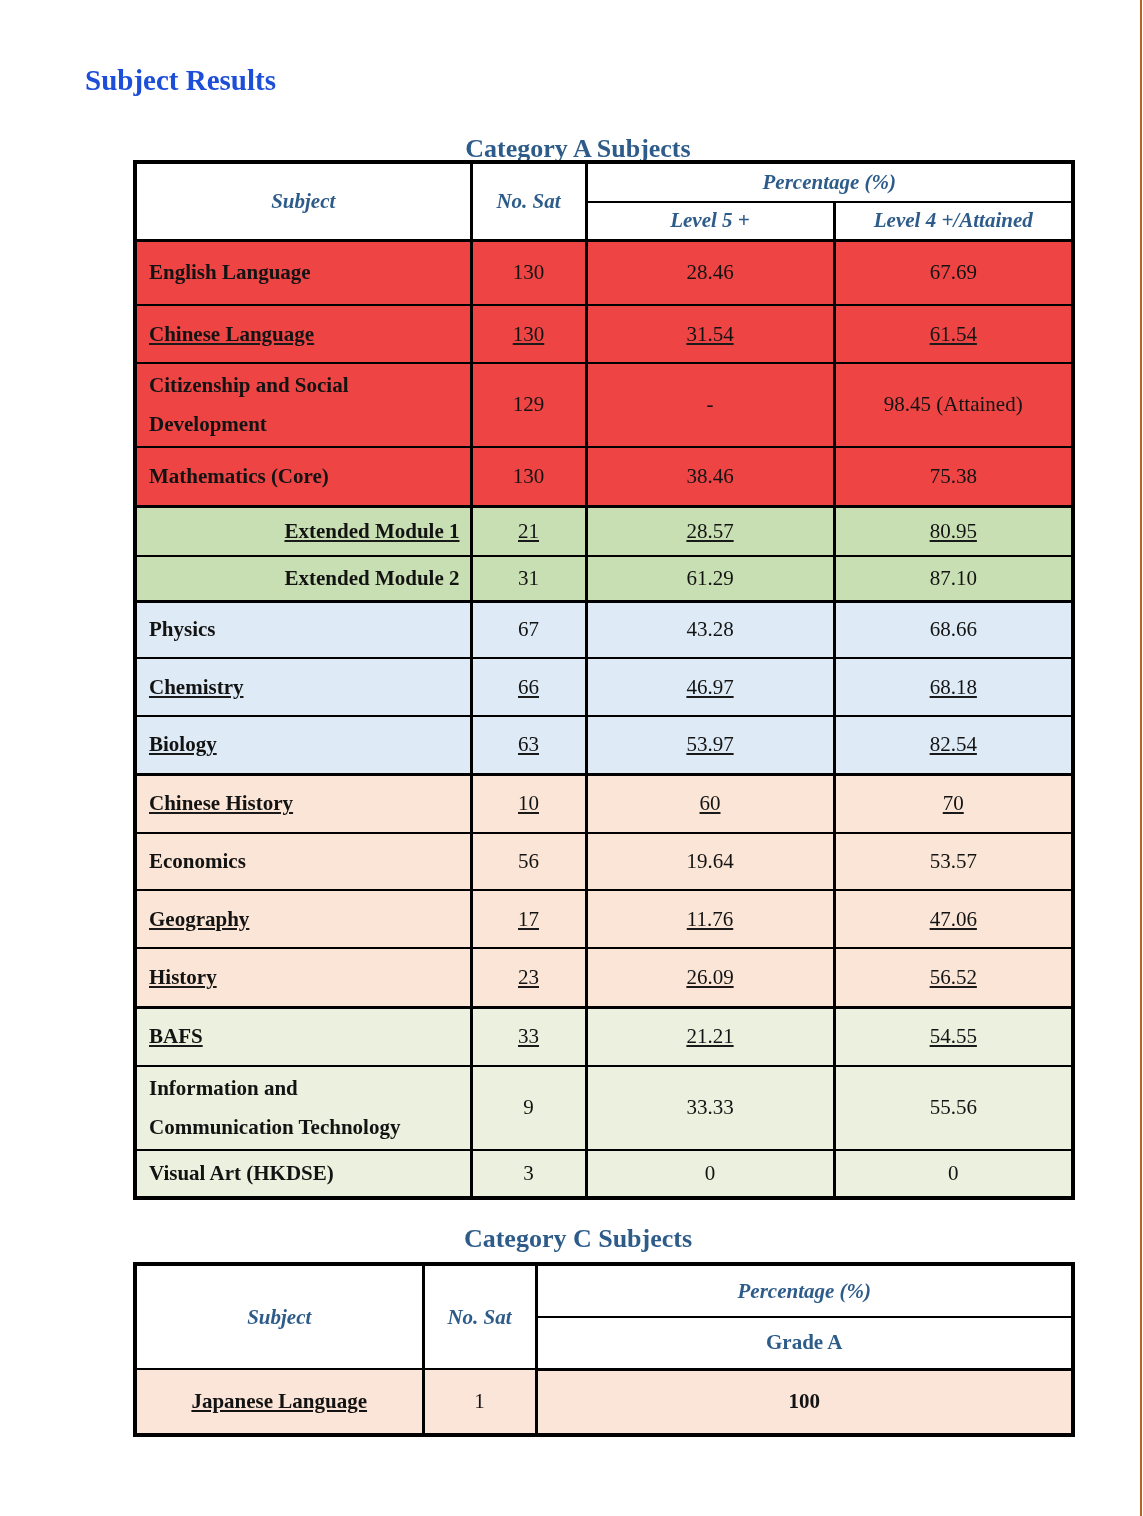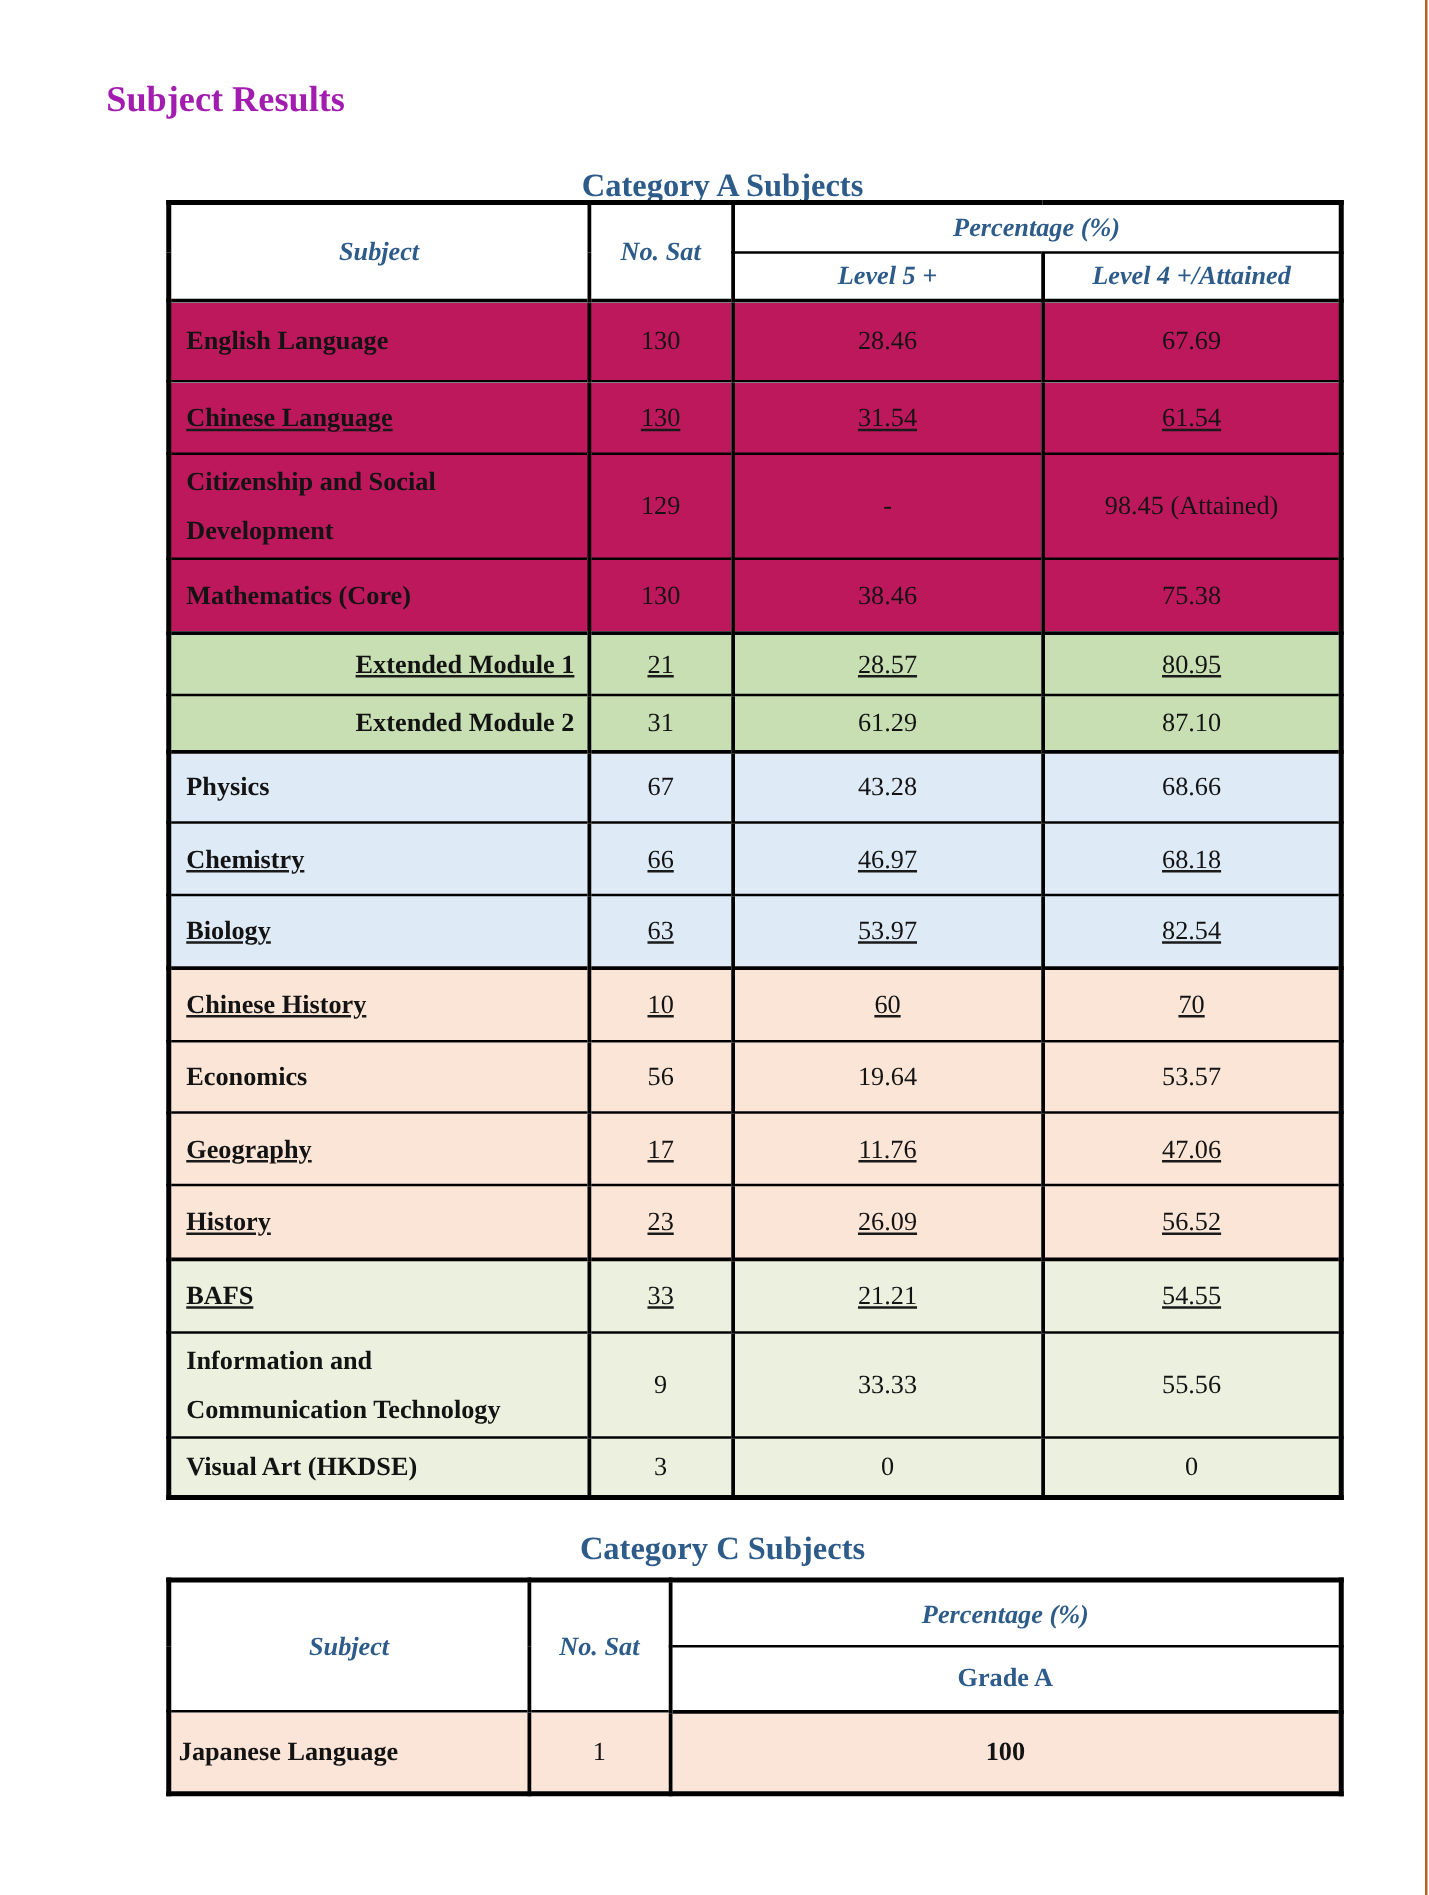--- a/index.html
+++ b/index.html
@@ -1,21 +1,21 @@
 <!DOCTYPE html>
 <html><head>
 <meta charset="utf-8">
 <style>
   html,body{margin:0;padding:0;}
   body{
     width:1143px;height:1516px;position:relative;background:#ffffff;
     font-family:"Liberation Serif", serif;color:#1a1a1a;overflow:hidden;
   }
   .page-title{
-    position:absolute;left:85px;top:64px;font-size:29px;font-weight:bold;color:#a21caf;
+    position:absolute;left:85px;top:64px;font-size:29px;font-weight:bold;color:#1d4ed8;
   }
   .section-heading{
     position:absolute;left:133px;width:890px;text-align:center;
     font-size:26px;font-weight:bold;color:#2e5c8a;
   }
   .heading-a{top:134px;}
   .heading-c{top:1224px;}
   table.results{
     position:absolute;left:133px;border-collapse:collapse;table-layout:fixed;
     border:4px solid #000;background:#fff;
@@ -29,24 +29,24 @@
   th{
     color:#2e5c8a;font-weight:bold;font-style:italic;font-size:21px;
     text-align:center;background:#ffffff;
   }
   th.no-italic{font-style:normal;}
   td{font-size:21px;color:#131313;text-align:center;line-height:1.85;}
   td.subject{
     text-align:left;font-weight:bold;padding-left:12px;white-space:pre-line;
   }
   td.subject.right-al{text-align:right;padding-right:10px;padding-left:4px;}
-  td.subject.center-al{text-align:left;padding-left:6px;}
+  td.subject.center-al{text-align:center;padding-left:6px;text-decoration:underline;}
   td.bold-val{font-weight:bold;}
   
-  .bg-core td{background:#be185d;margin-top:20px;}
+  .bg-core td{background:#ef4444;margin-top:20px;}
   .bg-ext  td{background:#c7dfb2;}
   .bg-sci  td{background:#deebf7;}
   .bg-hum  td{background:#fbe5d6;}
   .bg-biz  td{background:#ebf1de;}
   .bg-jap  td{background:#fbe4d8;}
   
   tr.group-start td{border-top-width:3px;}
   tr.header-bottom th{border-bottom-width:3px;}
   
   .rh40{height:40px;} .rh38{height:38px;}

